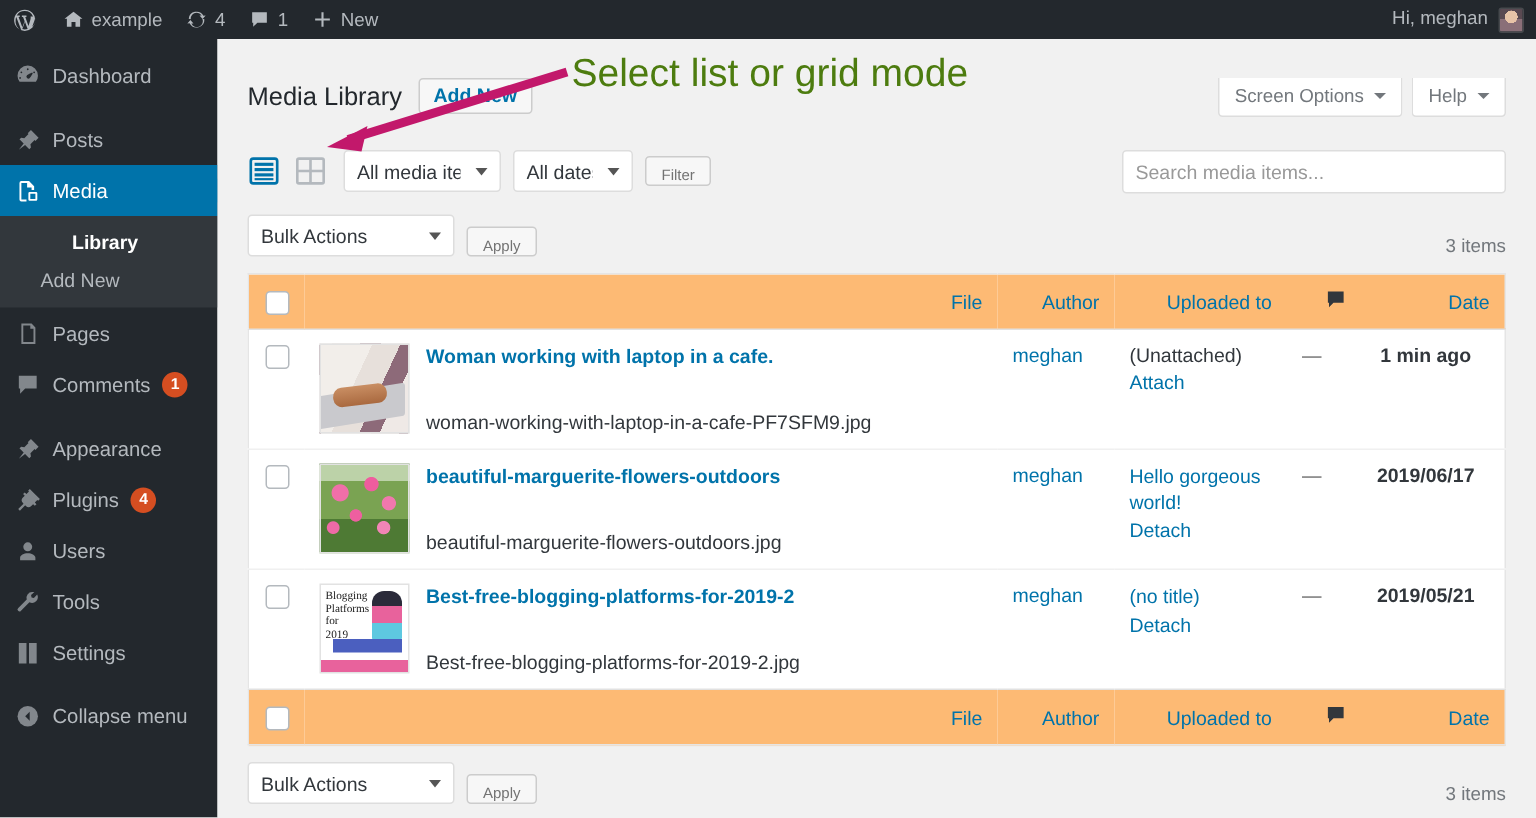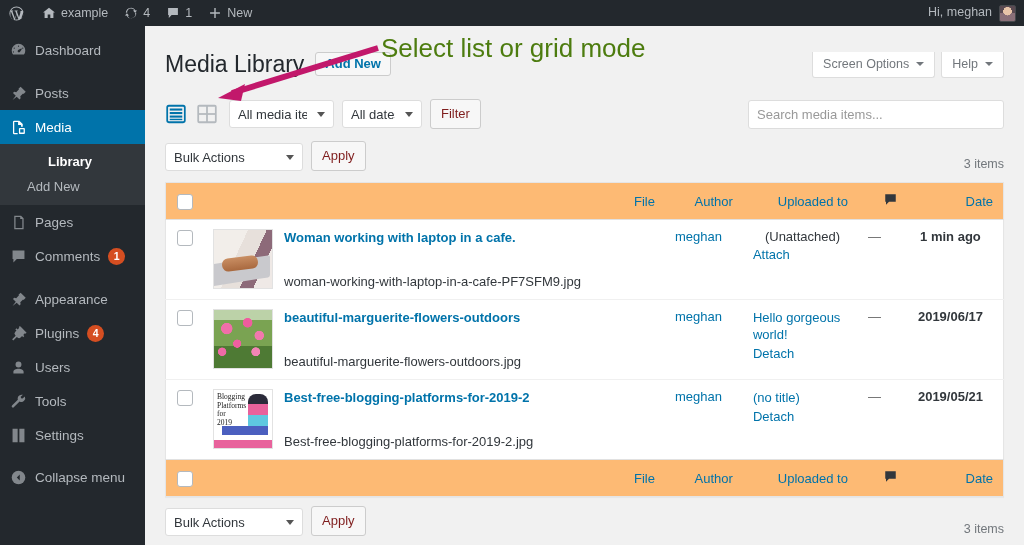--- a/index.html
+++ b/index.html
@@ -87,21 +87,21 @@
   .meta-btn {
     background:#fff; border:1px solid #ddd; border-top:none;
     border-radius:0 0 3px 3px;
     padding:5px 10px 6px; font-size:12.5px; color:#72777c;
     display:flex; align-items:center; gap:7px; line-height:14px;
   }
   .caret-d { width:0;height:0;border-left:4px solid transparent;border-right:4px solid transparent;border-top:4px solid #72777c; }
 
   
   .page-head { display:flex; align-items:center; gap:11px; margin:13px 0 0 0; height:34px; }
-  h1.page-title { font-size:23px; font-weight:400; color:#23282d; margin:0; line-height:29px; }
+  h1.page-title { font-size:17px; font-weight:400; color:#23282d; margin:0; line-height:29px; }
   .add-new-btn {
     background:#f7f7f7; border:1px solid #ccc; border-radius:3px;
     color:#0073aa; font-size:13px; font-weight:600; padding:3px 9px 4px;
     line-height:15px;
   }
 
   
   .tablenav { display:flex; align-items:center; margin-top:18px; height:30px; }
   .view-switch { display:flex; align-items:center; gap:9px; margin-right:11px; }
   .view-btn { width:22px; height:22px; display:block; }
@@ -112,21 +112,21 @@
     height:28px; padding:0 26px 0 8px;
     font-family:"Liberation Sans", sans-serif; font-size:13px; color:#32373c;
   }
   .sel-wrap::after {
     content:""; position:absolute; right:9px; top:12px;
     width:0;height:0;border-left:4px solid transparent;border-right:4px solid transparent;border-top:5px solid #555;
     pointer-events:none;
   }
   .btn-secondary {
     background:#f7f7f7; border:1px solid #ccc; border-radius:3px;
-    color:#7f1d1d; font-size:13px; height:30px; padding:0 10px; line-height:26px;
+    color:#737373; font-size:10px; height:20px; padding:0 10px; line-height:26px;
   }
   .search-box { margin-left:auto; }
   .search-box input {
     width:256px; height:29px; padding:0 8px;
     border:1px solid #ddd; border-radius:3px; background:#fff;
     font-family:"Liberation Sans", sans-serif; font-size:13px; color:#32373c;
   }
   .search-box input::placeholder { color:#999; }
 
   
@@ -156,21 +156,21 @@
   .col-date { width:95px; }
   th.col-date, td.col-date { text-align:center; padding-right:20px;font-weight:bold; }
   .wp-cb {
     width:16px; height:16px; border:1px solid #b4b9be; border-radius:3px;
     background:#fff; display:block; margin-top:1px;
   }
   .media-cell { display:flex; gap:11px; }
   .thumb { width:60px; height:60px; flex:0 0 60px; border:1px solid #e2e2e2; background:#f3f3f3; }
   .file-title { color:#0073aa; font-size:13px; font-weight:600; display:block; line-height:17px; }
   .file-name { color:#32373c; font-size:13px; display:block; margin-top:28px; line-height:16px; }
-  .muted { color:#32373c;margin-left:12px; }
+  .muted { color:#32373c; }
   .link { color:#0073aa; }
   td.col-author, td.col-parent, td.col-comments, td.col-date { font-size:13px; }
   .parent-link { color:#0073aa; display:block; line-height:17px; }
   .attach-link { color:#0073aa; display:block; margin-top:2px; line-height:17px; }
   .dash { color:#666; }
 
   
   .thumb.t-laptop {
     background:
       linear-gradient(115deg, #f2eeea 0 40%, #e7e0db 40% 62%, #8d6a79 62% 78%, #efe9e6 78% 100%),

